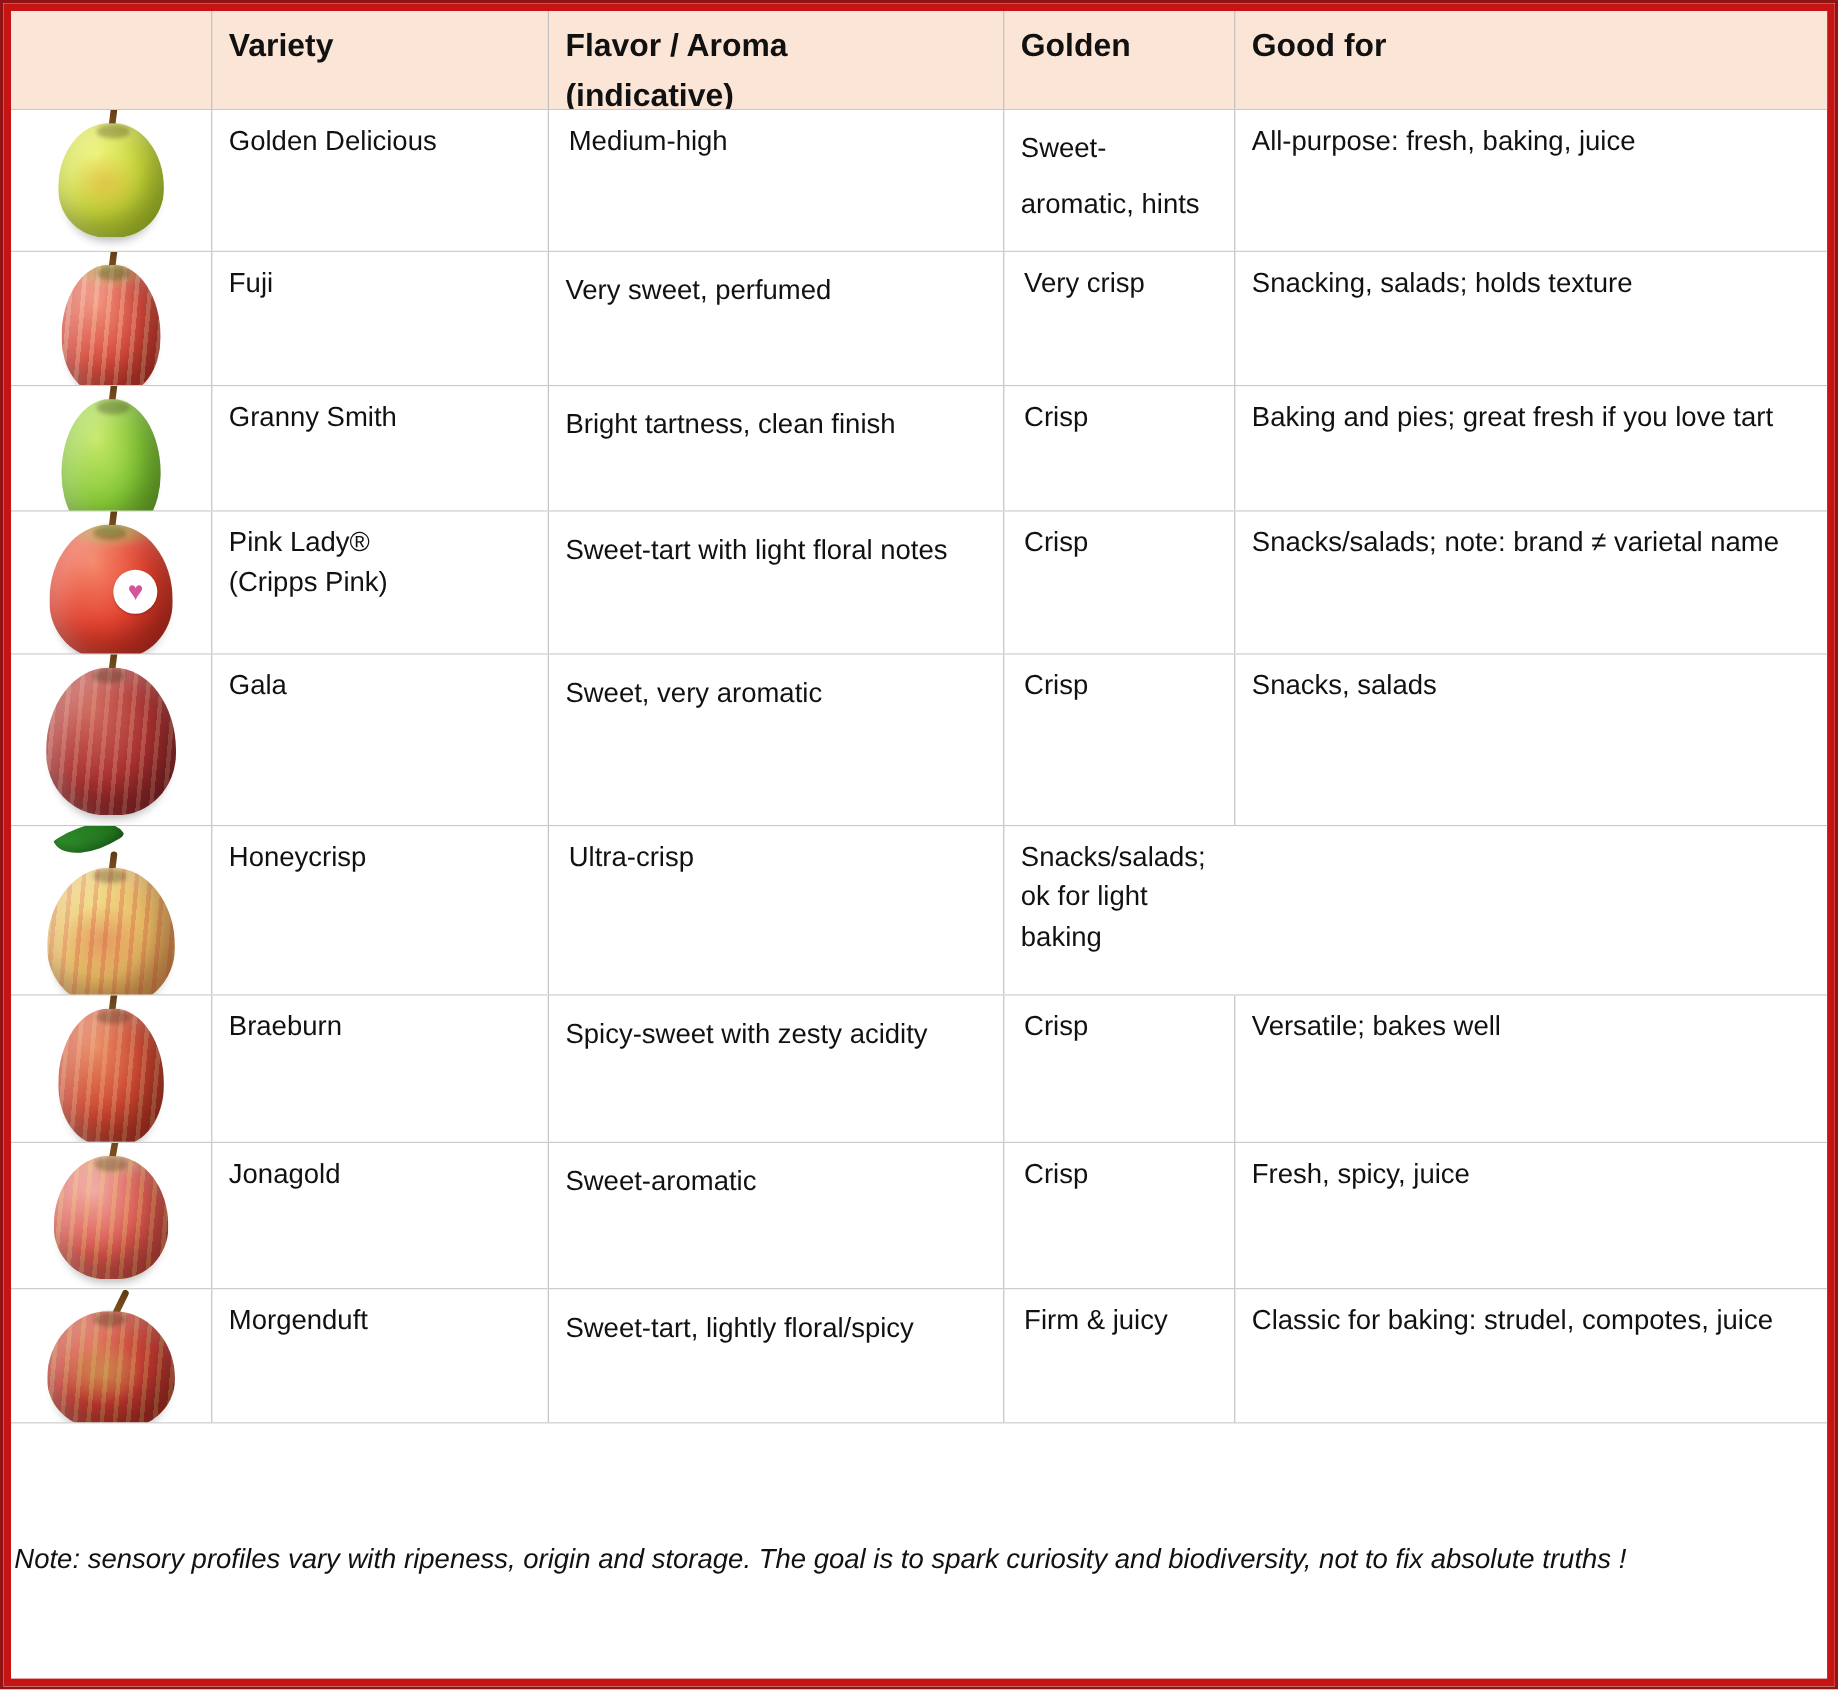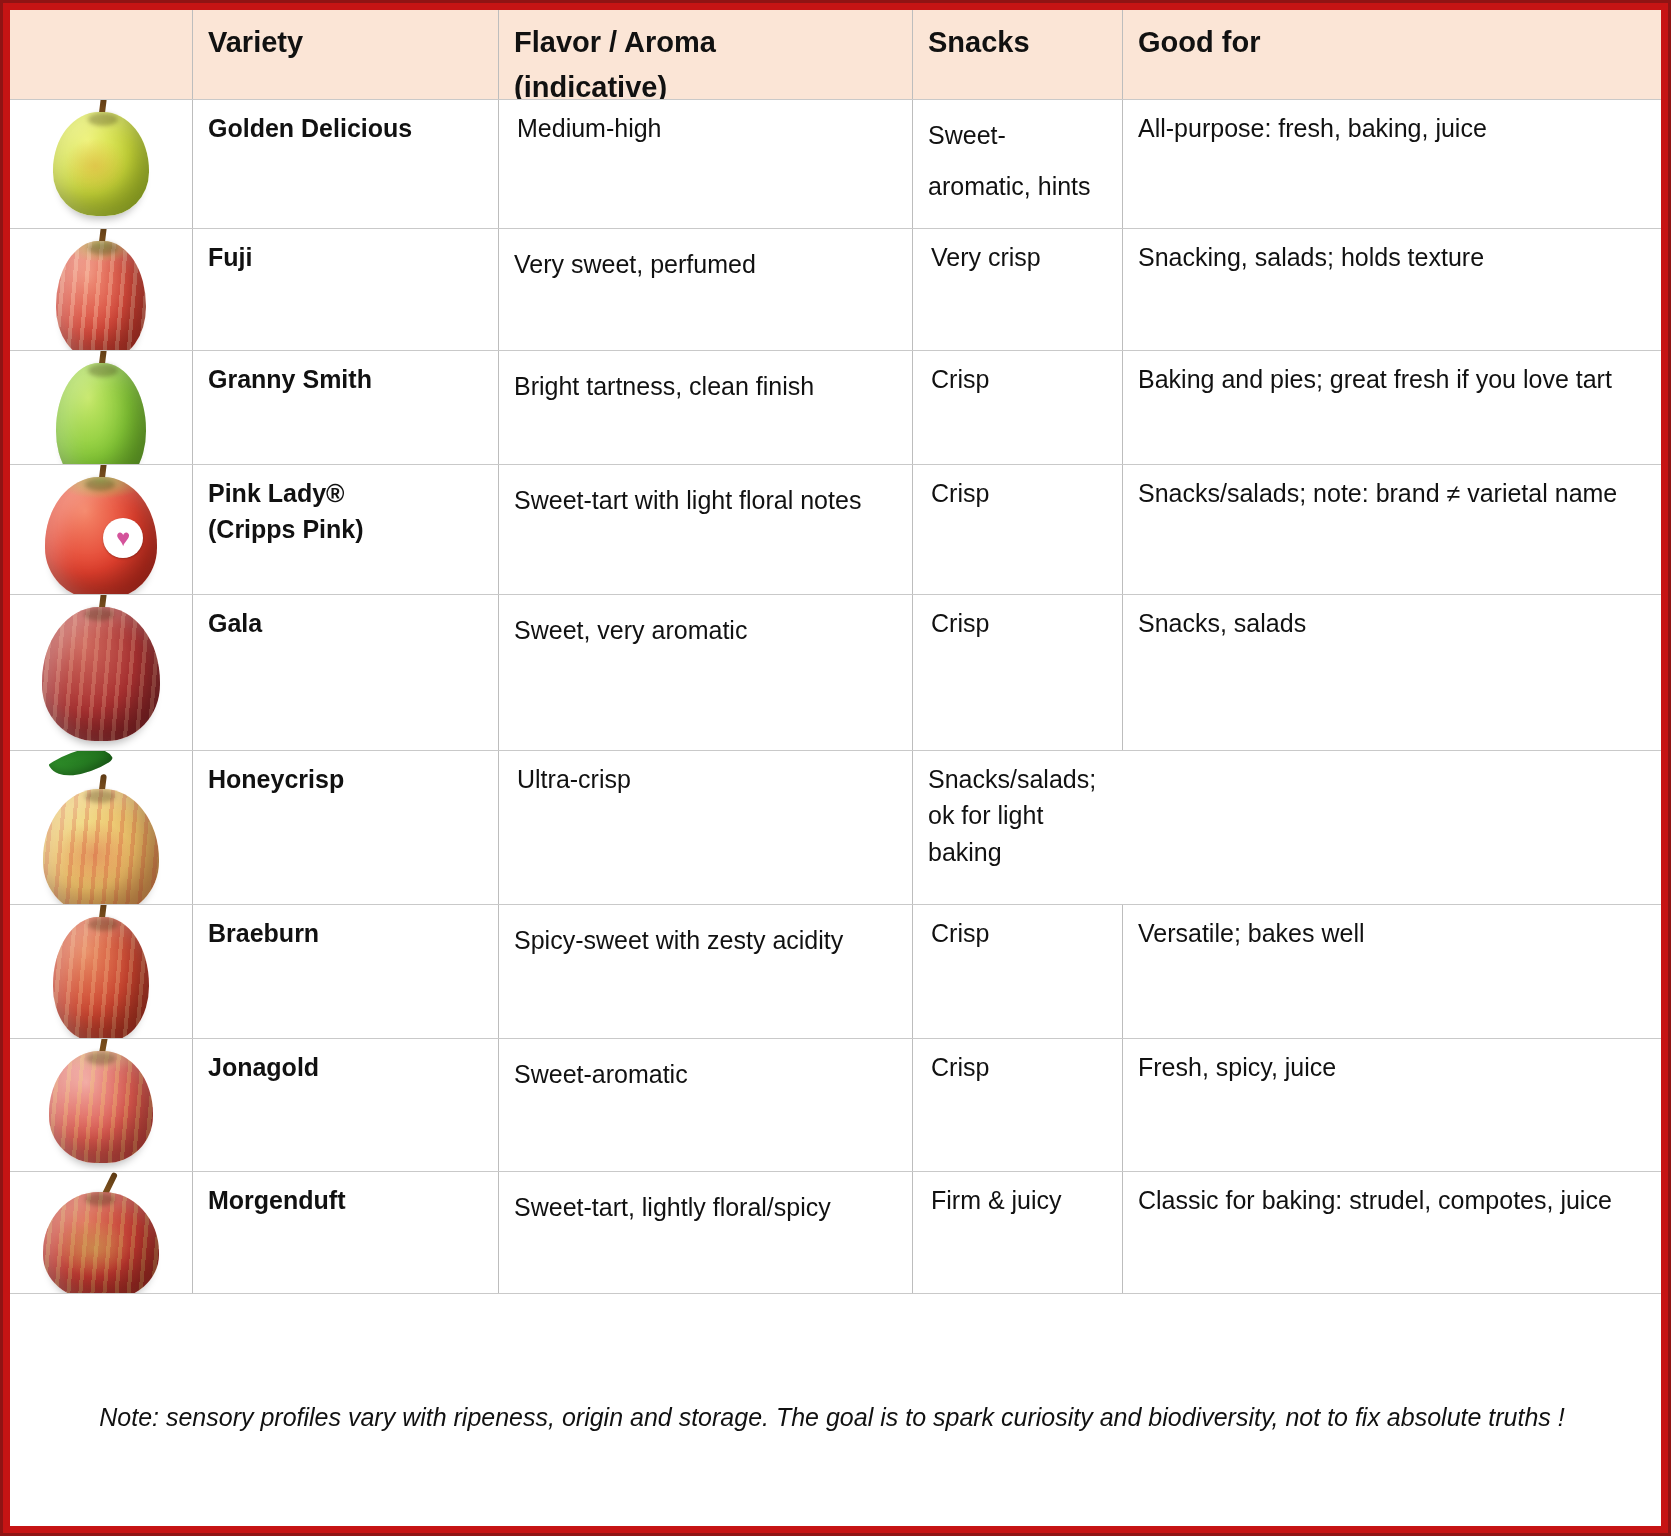--- a/index.html
+++ b/index.html
@@ -14,25 +14,25 @@
           border-left:1px solid #bdbdbd; white-space:pre-line; font-size:25px; line-height:1.45; }
   .cell:first-child { border-left:none; padding:4px 6px; display:flex; align-items:flex-start; justify-content:center; }
   .row + .row { border-top:1px solid #c9c9c9; }
 
   .hdr { background:#fbe5d6; height:89px; }
   .hdr .cell { font-weight:bold; font-size:29px; line-height:1.55; padding-top:10px; }
 
   .r0{height:129px}.r1{height:122px}.r2{height:114px}.r3{height:130px}.r4{height:136px}
   .r5{height:156px}.r6{height:154px}.r7{height:134px}.r8{height:133px}.r9{height:122px}
 
-  .c-var { font-weight:bold; }
+  .c-var { font-weight:normal; }
   .c-fla { line-height:2.05; }
   .c-cru { padding-left:18px; }
 
-  .footer { flex:1; border-top:1px solid #c9c9c9; display:flex; align-items:center;justify-content:center; }
+  .footer { flex:1; border-top:1px solid #c9c9c9; display:flex; align-items:center; }
   .note { font-style:italic; font-size:25px; padding:14px 10px 0 3px; }
 
   
   .apple { position:relative; margin-top:8px; }
   .apple .body { position:absolute; inset:0; display:block;
       border-radius:48% 48% 45% 45% / 56% 56% 42% 42%;
       box-shadow: inset -14px -18px 26px rgba(0,0,0,.24), inset 12px 10px 22px rgba(255,255,255,.30),
                   0 10px 9px -7px rgba(0,0,0,.28); }
   .apple .stem { position:absolute; top:-15px; left:50%; width:6px; height:24px;
       background:linear-gradient(#5d3a14,#8a5a22); border-radius:3px;
@@ -60,21 +60,21 @@
 <body>
 
 <div class="outer">
 <div class="inner">
 
   <div class="row hdr">
     <div class="cell"></div>
     <div class="cell">Variety</div>
     <div class="cell">Flavor / Aroma
 (indicative)</div>
-    <div class="cell">Snacks</div>
+    <div class="cell">Golden</div>
     <div class="cell">Good for</div>
   </div>
 
   <div class="row r0">
     <div class="cell">
       <div class="apple a0">
         <i class="stem"></i><b class="body" style="background: radial-gradient(46% 38% at 44% 52%, rgba(226, 162, 60, 0.45), rgba(0, 0, 0, 0) 70%), radial-gradient(at 36% 28%, rgb(238, 242, 116) 0%, rgb(201, 216, 56) 50%, rgb(143, 172, 28) 95%);"></b><i class="dimple"></i>
       </div>
     </div>
     <div class="cell c-var">Golden Delicious</div>

